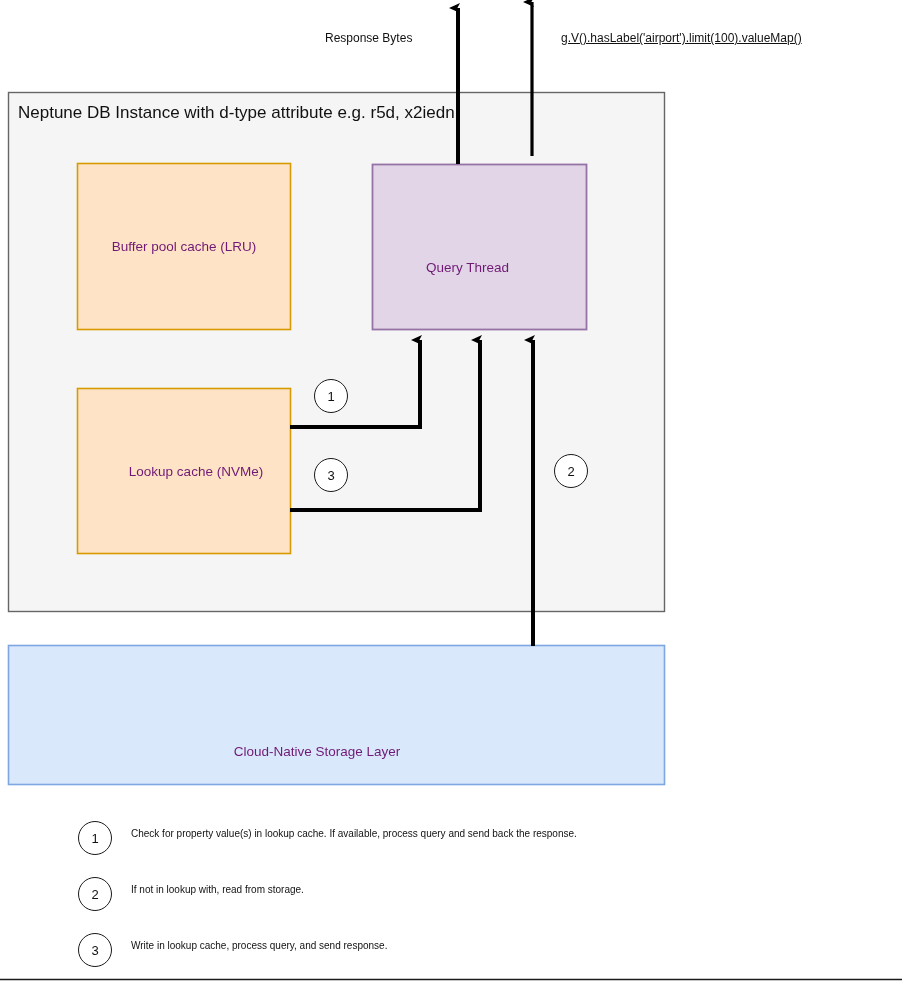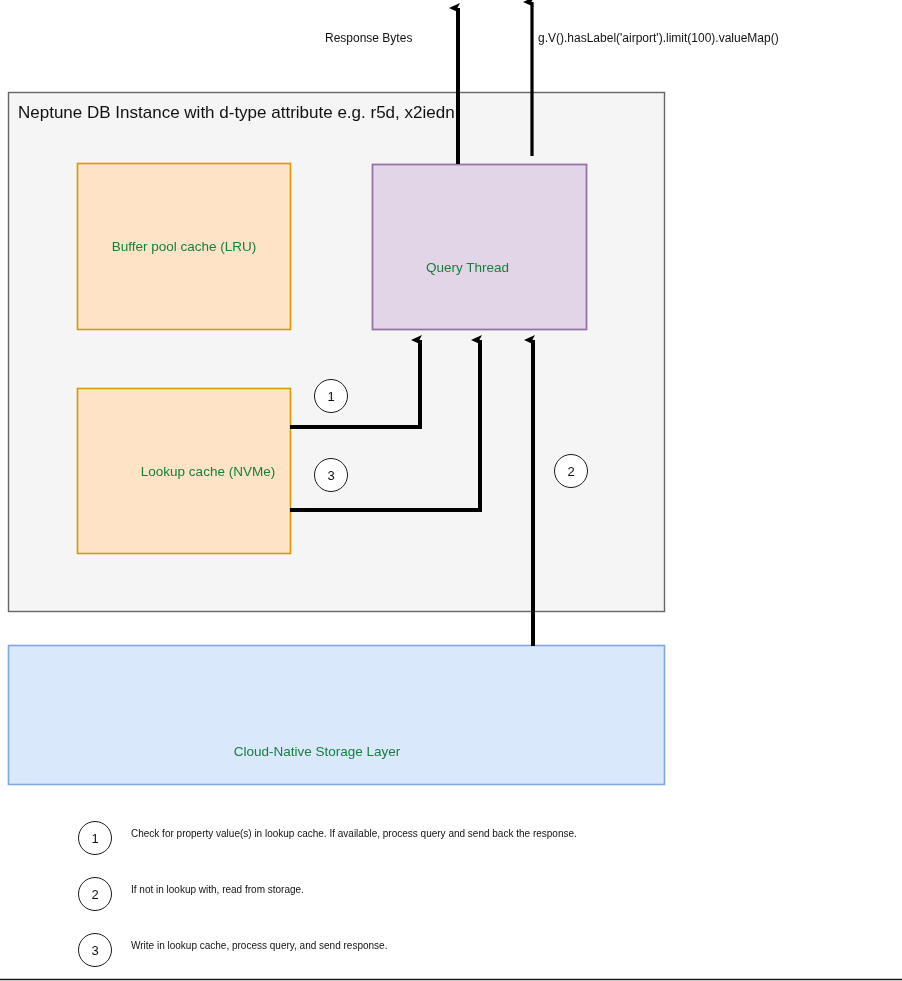--- a/index.html
+++ b/index.html
@@ -25,21 +25,21 @@
     width: 902px;
     height: 981px;
   }
   .box-label {
     position: absolute;
     display: flex;
     align-items: center;
     justify-content: center;
     text-align: center;
     font-size: 13.5px;
-    color: #15803d;
+    color: #701a75;
     pointer-events: none;
   }
   .free-label {
     position: absolute;
     font-size: 12px;
     color: #111111;
     white-space: nowrap;
   }
   .container-title {
     position: absolute;
@@ -128,29 +128,29 @@
 
     <path d="M290,510 L480,510 L480,340" stroke="#000000" stroke-width="4" fill="none" marker-end="url(#arrowUp)"></path>
 
     <path d="M533,646 L533,340" stroke="#000000" stroke-width="4" fill="none" marker-end="url(#arrowUp)"></path>
 
     <line x1="0" y1="979.5" x2="902" y2="979.5" stroke="#1a1a1a" stroke-width="1.6"></line>
   </svg>
 
   <div class="free-label" style="left:325px; top:31px;">Response Bytes</div>
 
-  <div class="free-label" style="left:538px; top:31px;">g.V().hasLabel('airport').limit(100).valueMap()</div>
+  <div class="free-label" style="left:561px; top:31px;text-decoration:underline;">g.V().hasLabel('airport').limit(100).valueMap()</div>
 
   <div class="container-title">Neptune DB Instance with d-type attribute e.g. r5d, x2iedn</div>
 
   <div class="box-label" style="left:77px; top:163px; width:214px; height:167px;">Buffer pool cache (LRU)</div>
 
   <div class="box-label" style="left:360px; top:164px; width:215px; height:206px;">Query Thread</div>
 
-  <div class="box-label" style="left:77px; top:388px; width:238px; height:166px;margin-left:12px;">Lookup cache (NVMe)</div>
+  <div class="box-label" style="left:77px; top:388px; width:238px; height:166px;">Lookup cache (NVMe)</div>
 
   <div class="box-label" style="left:8px; top:681px; width:618px; height:140px;">Cloud-Native Storage Layer</div>
 
   <div class="circle-num" style="left:314px; top:379px;">1</div>
 
   <div class="circle-num" style="left:314px; top:458px;">3</div>
 
   <div class="circle-num" style="left:554px; top:454px;">2</div>
 
   <div class="legend">

